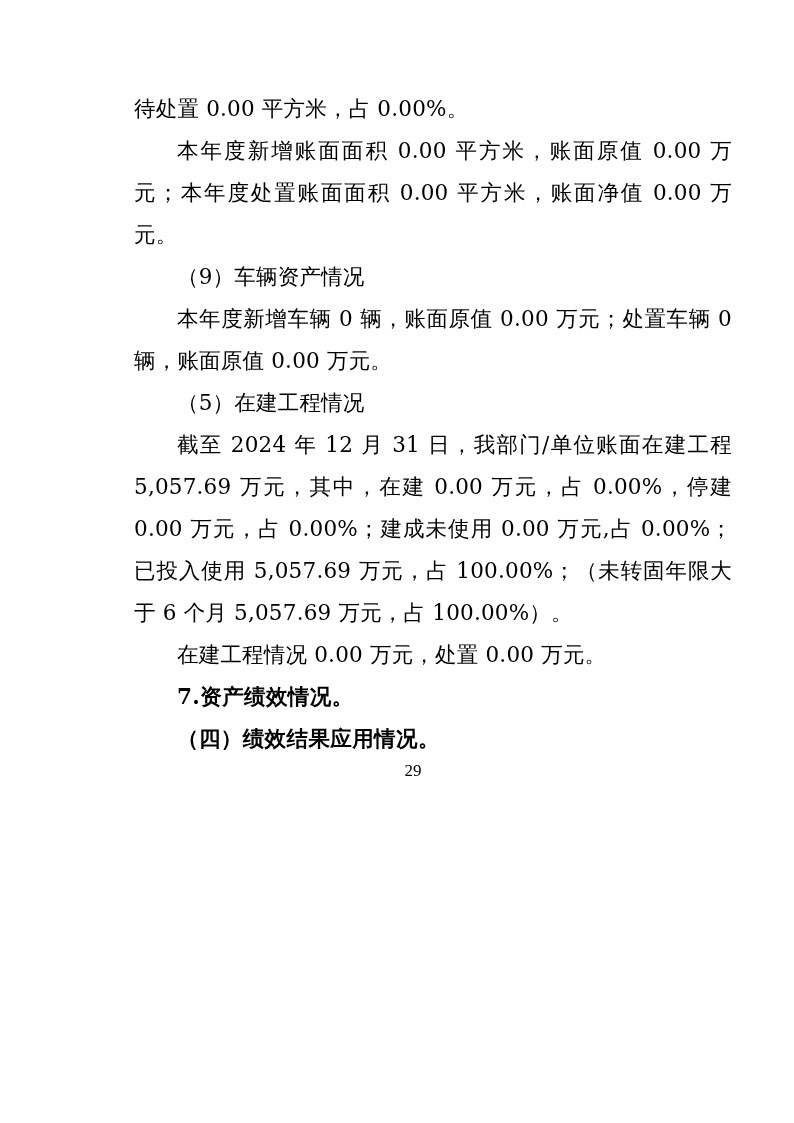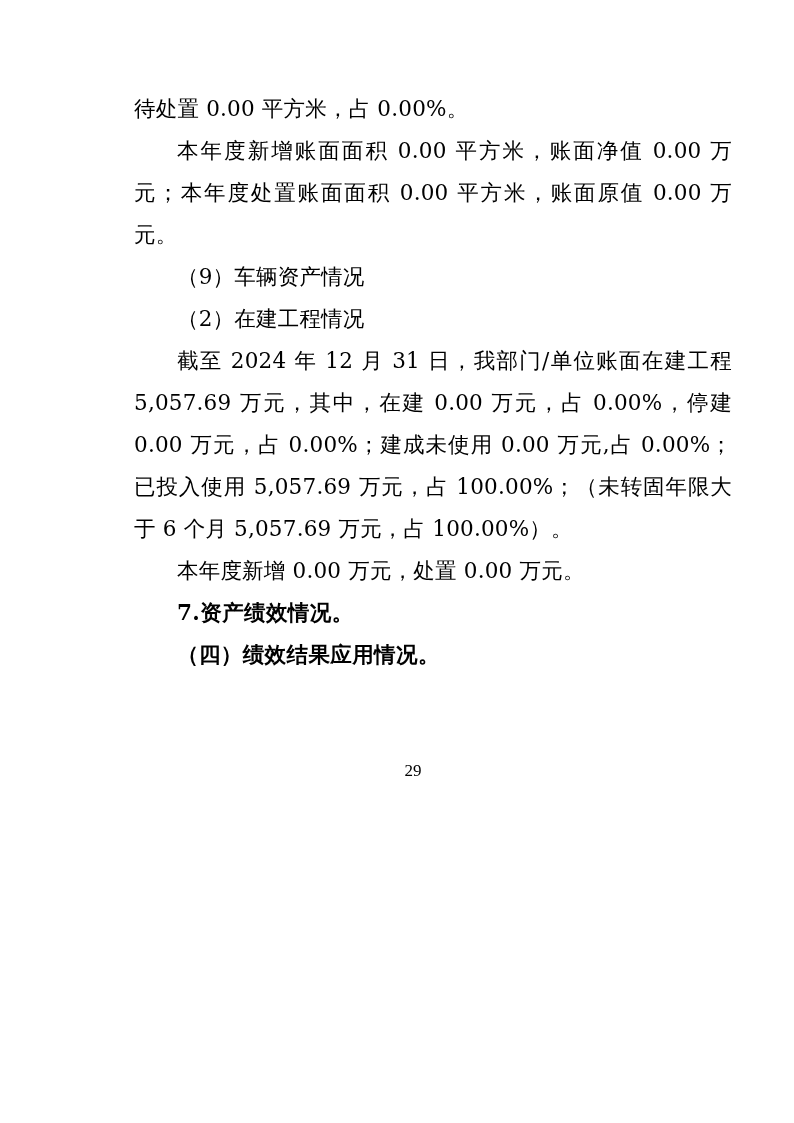--- a/index.html
+++ b/index.html
@@ -60,23 +60,24 @@
     font-family: Liberation Serif, serif;
     color: #000000;
   }
 </style>
 </head>
 <body>
 
 <div class="page">
   <div class="doc-body">
     <p class="para-noindent">待处置 0.00 平方米，占 0.00%。</p>
-    <p class="para">本年度新增账面面积 0.00 平方米，账面净值 0.00 万元；本年度处置账面面积 0.00 平方米，账面原值 0.00 万元。</p>
+    <p class="para">本年度新增账面面积 0.00 平方米，账面原值 0.00 万元；本年度处置账面面积 0.00 平方米，账面净值 0.00 万元。</p>
     <p class="para">（9）车辆资产情况</p>
-    <p class="para">（2）在建工程情况</p>
+    <p class="para">本年度新增车辆 0 辆，账面原值 0.00 万元；处置车辆 0 辆，账面原值 0.00 万元。</p>
+    <p class="para">（5）在建工程情况</p>
     <p class="para">截至 2024 年 12 月 31 日，我部门/单位账面在建工程 5,057.69 万元，其中，在建 0.00 万元，占 0.00%，停建 0.00 万元，占 0.00%；建成未使用 0.00 万元,占 0.00%；已投入使用 5,057.69 万元，占 100.00%；（未转固年限大于 6 个月 5,057.69 万元，占 100.00%）。</p>
-    <p class="para">本年度新增 0.00 万元，处置 0.00 万元。</p>
+    <p class="para">在建工程情况 0.00 万元，处置 0.00 万元。</p>
     <p class="heading">7.资产绩效情况。</p>
     <p class="heading-sub">（四）绩效结果应用情况。</p>
 
   </div>
   <div class="page-number">29</div>
 </div>
 
 </body></html>

